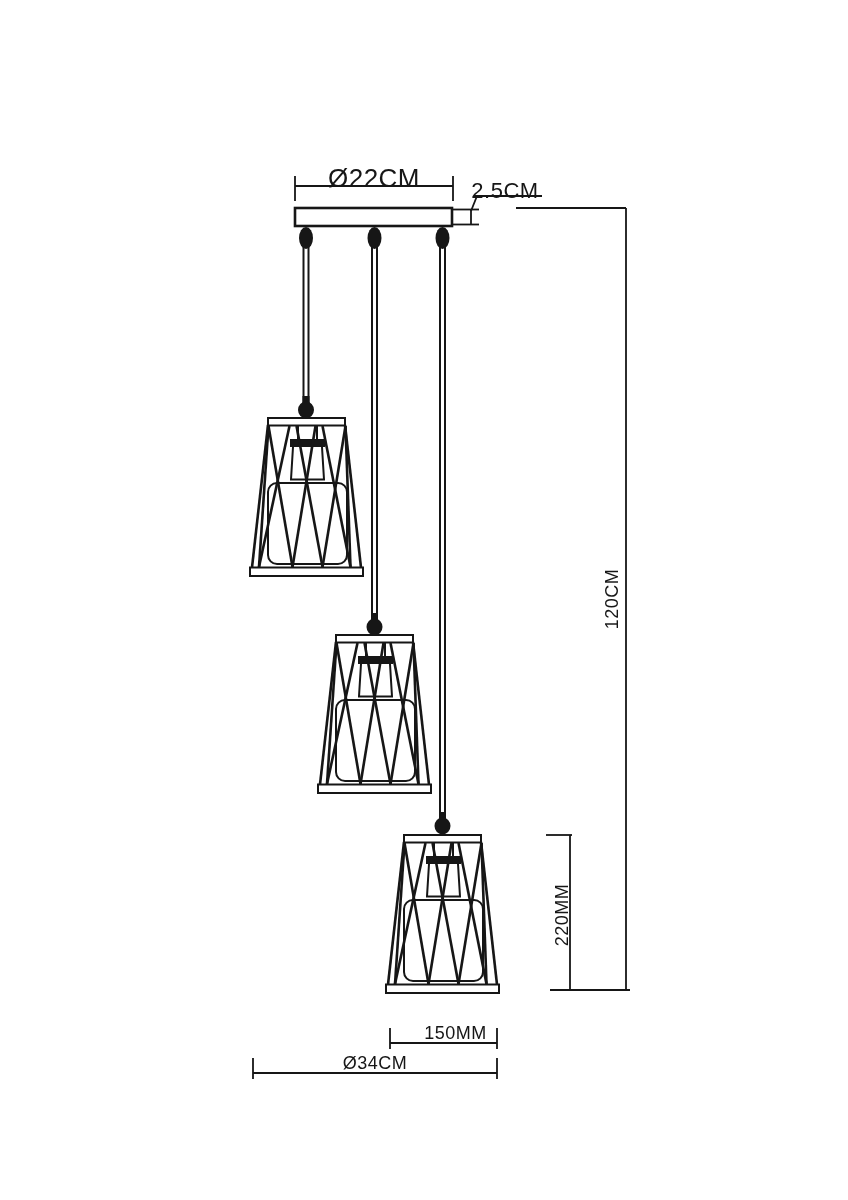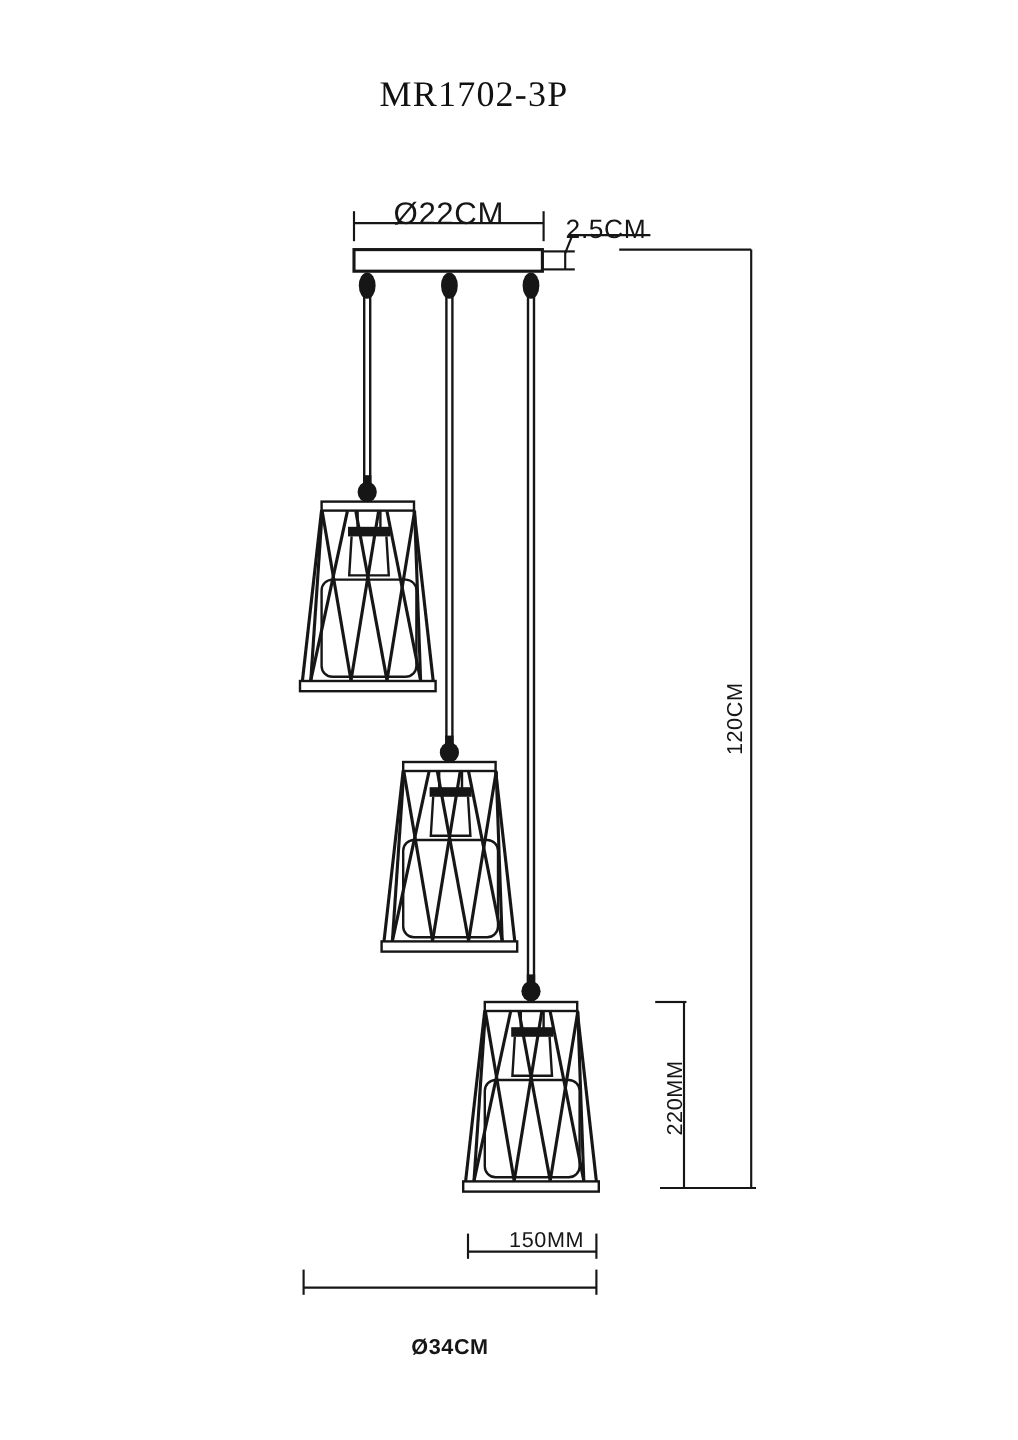--- a/index.html
+++ b/index.html
@@ -31,29 +31,28 @@
   .dim-v{
     font-size:18px;height:22px;line-height:22px;
     transform:rotate(-90deg);
     transform-origin:center center;
   }
   #lbl-canopy-diameter{left:295px;top:163px;width:158px;font-size:26px;}
   #lbl-canopy-thickness{left:470px;top:178px;width:70px;font-size:22px;}
   #lbl-total-height{left:572px;top:588px;width:80px;}
   #lbl-shade-height{left:522px;top:904px;width:80px;}
   #lbl-shade-width{left:390px;top:1023px;width:131px;}
-  #lbl-overall-diameter{left:315px;top:1112px;width:120px;font-weight:bold;}
+  #lbl-overall-diameter{left:315px;top:1053px;width:120px;}
   svg line, svg rect, svg path, svg ellipse{vector-effect:none;}
 </style>
 </head>
 <body>
 
 <div class="page">
 
-  <div class="title">MR1702-3P</div>
 
   <svg class="drawing" width="848" height="1200" viewBox="0 0 848 1200" fill="none" stroke="#161616" stroke-width="1.8">
 
     <defs>
 
       <g id="shade">
 
         <path d="M43.5,30 L41.5,62.5 L74.5,62.5 L72.5,30" fill="#fff" stroke="#161616" stroke-width="2"></path>
 
         <rect x="18.5" y="66" width="79" height="81" rx="9" fill="#fff" stroke="#161616" stroke-width="2"></rect>

